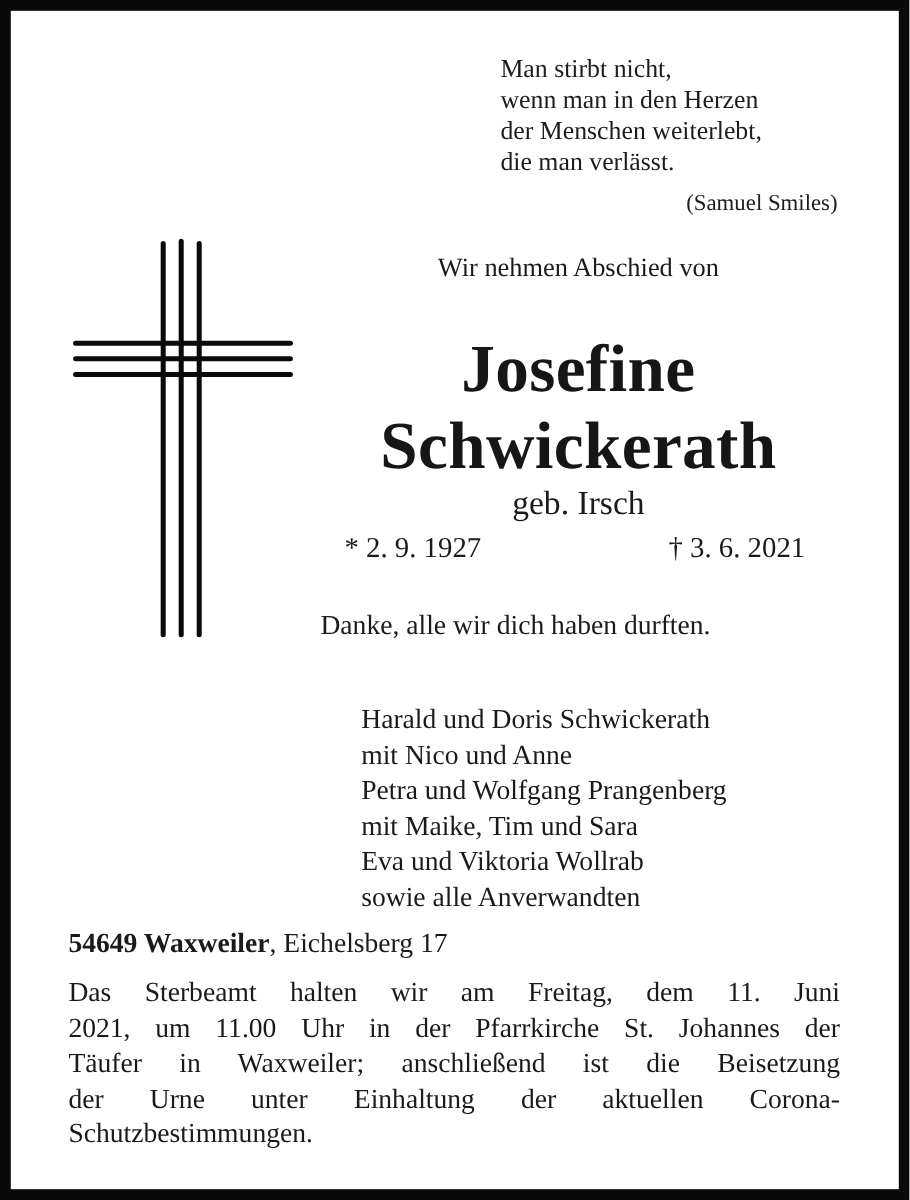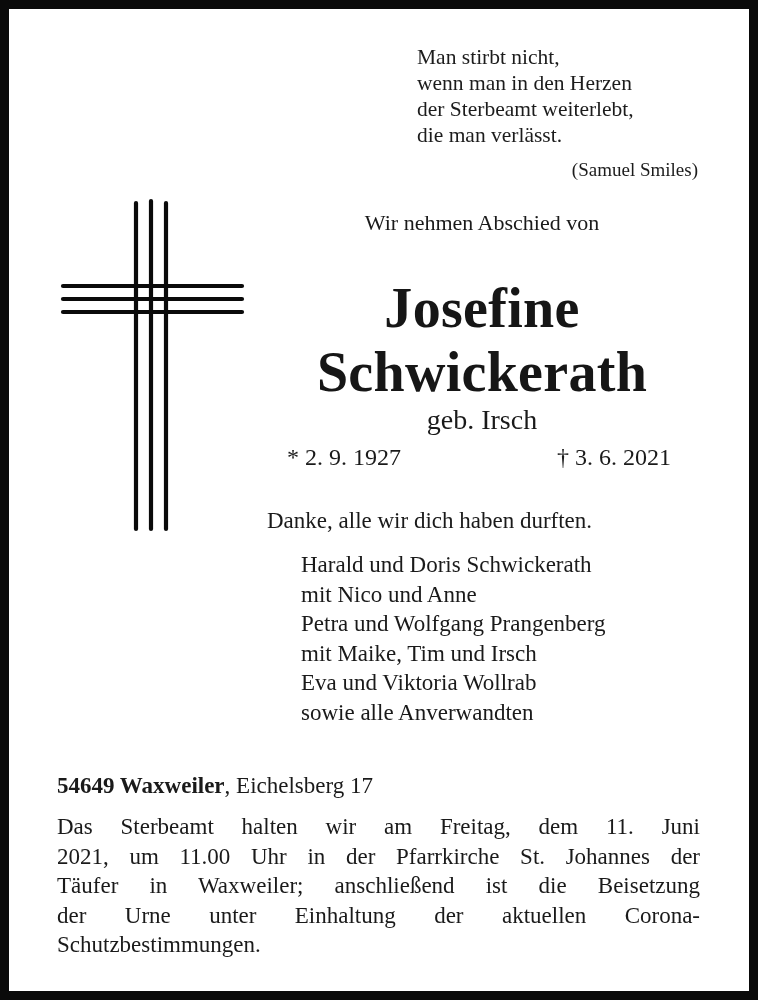--- a/index.html
+++ b/index.html
@@ -106,21 +106,21 @@
     .thanks {
       left: 267px;
       top: 506px;
       font-family: "Liberation Serif", serif;
       font-size: 23px;
       line-height: 30px;
     }
 
     .mourners {
       left: 301px;
-      top: 550px;
+      top: 585px;
       font-family: "Liberation Serif", serif;
       font-size: 23px;
       line-height: 29.6px;
     }
     .mourners div { white-space: nowrap; }
 
     .address {
       left: 57px;
       top: 771px;
       font-family: "Liberation Serif", serif;
@@ -151,21 +151,21 @@
     .service b { font-weight: normal; }
   </style>
 </head>
 <body>
 
 <div class="frame"></div>
 
 <div class="abs quote">
   <div>Man stirbt nicht,</div>
   <div>wenn man in den Herzen</div>
-  <div>der Sterbeamt weiterlebt,</div>
+  <div>der Menschen weiterlebt,</div>
   <div>die man verlässt.</div>
 </div>
 <div class="abs quote-author">(Samuel Smiles)</div>
 
 <svg class="abs cross" viewBox="0 0 195 340" xmlns="http://www.w3.org/2000/svg">
   <g stroke="#0a0a0a" stroke-width="4.2" stroke-linecap="round" fill="none">
     <line x1="81" y1="7" x2="81" y2="333"></line>
     <line x1="96" y1="5" x2="96" y2="333"></line>
     <line x1="111" y1="7" x2="111" y2="333"></line>
     <line x1="8" y1="90" x2="187" y2="90"></line>
@@ -180,21 +180,21 @@
 <div class="abs maiden">geb. Irsch</div>
 <div class="abs birth">* 2. 9. 1927</div>
 <div class="abs death">† 3. 6. 2021</div>
 
 <div class="abs thanks">Danke, alle wir dich haben durften.</div>
 
 <div class="abs mourners">
   <div>Harald und Doris Schwickerath</div>
   <div>mit Nico und Anne</div>
   <div>Petra und Wolfgang Prangenberg</div>
-  <div>mit Maike, Tim und Irsch</div>
+  <div>mit Maike, Tim und Sara</div>
   <div>Eva und Viktoria Wollrab</div>
   <div>sowie alle Anverwandten</div>
 </div>
 
 <div class="abs address"><b>54649 Waxweiler</b><span>, Eichelsberg 17</span></div>
 
 <div class="abs service">
   <span class="line">Das Sterbeamt halten wir am Freitag, dem 11. Juni</span>
   <span class="line"><span>2021, um </span><b>11.00 Uhr</b><span> in der Pfarrkirche St. Johannes der</span></span>
   <span class="line">Täufer in Waxweiler; anschließend ist die Beisetzung</span>

